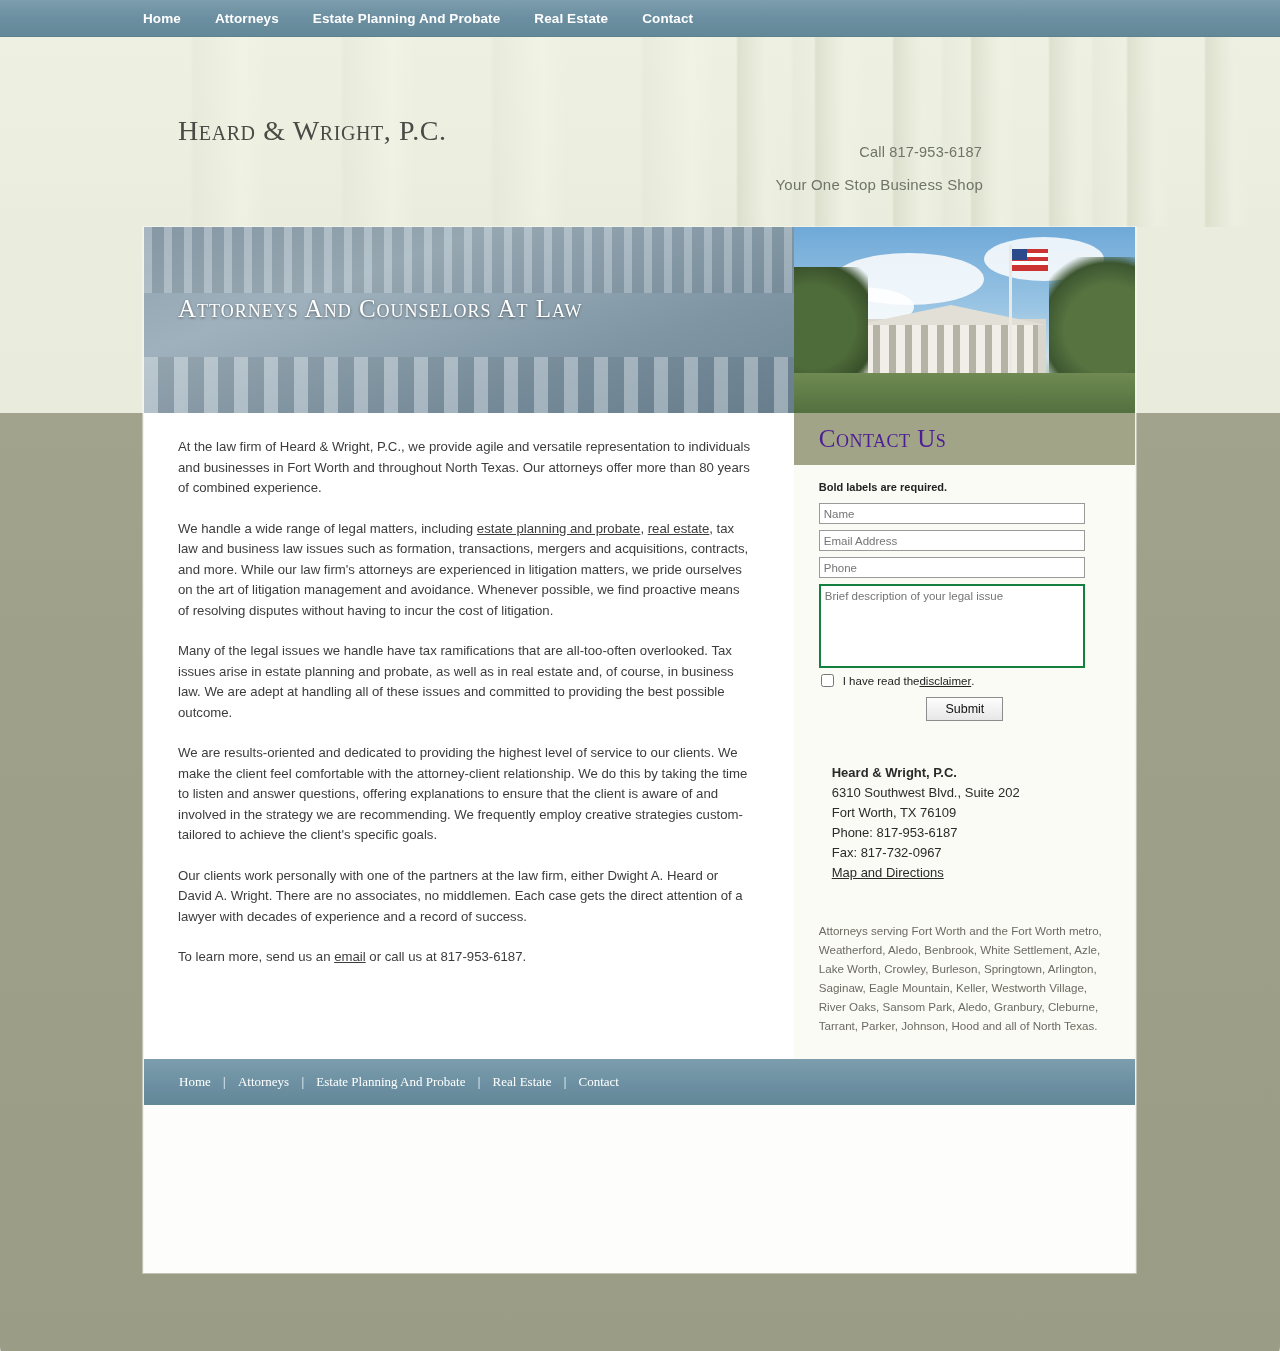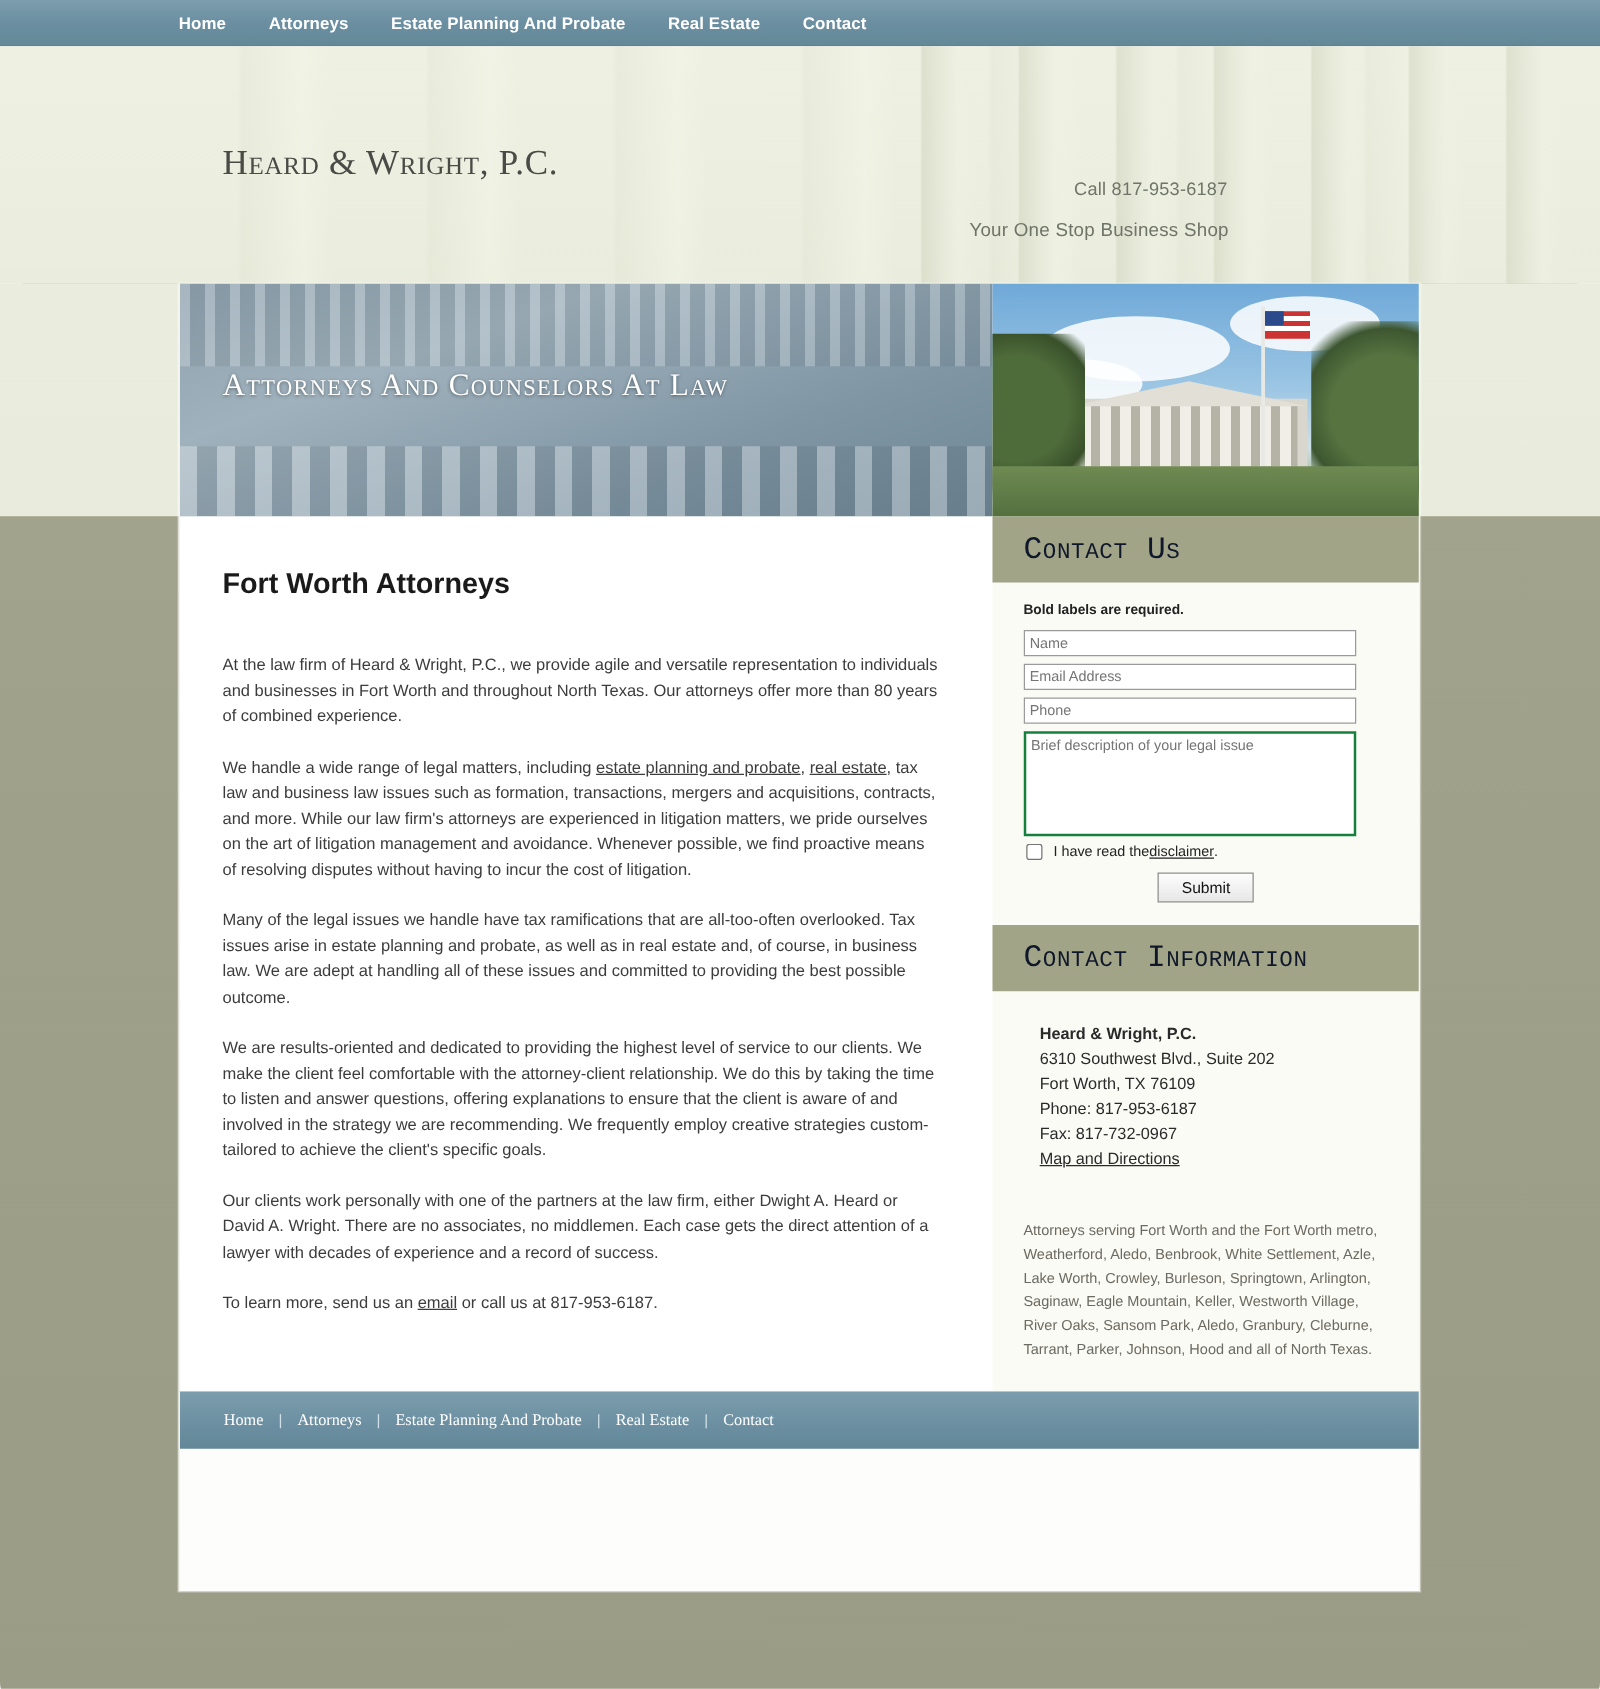--- a/index.html
+++ b/index.html
@@ -202,22 +202,22 @@
     font-size: 13.2px;
     line-height: 20.5px;
     color: #3c3c3c;
     margin: 0 4px 20px 0;
   }
   .main-col a { color: #3c3c3c; text-decoration: underline; }
 
   
   .panel-head {
     background: #a2a488;
-    color: #0f172a;
-    font-family: Liberation Mono, monospace;
+    color: #4c1d95;
+    font-family: Liberation Serif, serif;
     font-variant: small-caps;
     font-size: 25px;
     letter-spacing: .5px;
     padding: 12px 0 12px 25px;
   }
   .panel-body { padding: 16px 24px 18px 25px; }
   .req-note { font-size: 11px; font-weight: bold; color: #222; margin: 0 0 10px 0; }
   .panel-body input[type=text] {
     display: block;
     width: 266px; height: 21px;
@@ -317,21 +317,20 @@
         <div class="flag"></div>
         <div class="tree-l"></div>
         <div class="tree-r"></div>
         <div class="grass"></div>
       </div>
     </div>
 
     <div class="cols-wrap">
 
       <div class="main-col">
-        <h1 class="page-title">Fort Worth Attorneys</h1>
 
         <p>At the law firm of Heard &amp; Wright, P.C., we provide agile and versatile representation to individuals and businesses in Fort Worth and throughout North Texas. Our attorneys offer more than 80 years of combined experience.</p>
 
         <p><span>We handle a wide range of legal matters, including </span><a href="#">estate planning and probate</a><span>, </span><a href="#">real estate</a><span>, tax law and business law issues such as formation, transactions, mergers and acquisitions, contracts, and more. While our law firm's attorneys are experienced in litigation matters, we pride ourselves on the art of litigation management and avoidance. Whenever possible, we find proactive means of resolving disputes without having to incur the cost of litigation.</span></p>
 
         <p>Many of the legal issues we handle have tax ramifications that are all-too-often overlooked. Tax issues arise in estate planning and probate, as well as in real estate and, of course, in business law. We are adept at handling all of these issues and committed to providing the best possible outcome.</p>
         <p>We are results-oriented and dedicated to providing the highest level of service to our clients. We make the client feel comfortable with the attorney-client relationship. We do this by taking the time to listen and answer questions, offering explanations to ensure that the client is aware of and involved in the strategy we are recommending. We frequently employ creative strategies custom-tailored to achieve the client's specific goals.</p>
         <p>Our clients work personally with one of the partners at the law firm, either Dwight A. Heard or David A. Wright. There are no associates, no middlemen. Each case gets the direct attention of a lawyer with decades of experience and a record of success.</p>
 
         <p><span>To learn more, send us an </span><a href="#">email</a><span> or call us at 817-953-6187.</span></p>
@@ -350,21 +349,20 @@
             <input type="checkbox" style="">
             <span>I have read the </span>
               <a href="#">disclaimer</a>
               <span>.</span>
           </div>
           <div class="submit-row">
             <button class="submit-btn">Submit</button>
           </div>
         </div>
 
-        <div class="panel-head">Contact Information</div>
         <div class="info-body">
           <div class="firm">Heard &amp; Wright, P.C.</div>
           <div>6310 Southwest Blvd., Suite 202</div>
           <div>Fort Worth, TX 76109</div>
           <div>Phone: 817-953-6187</div>
           <div>Fax: 817-732-0967</div>
           <div><a href="#">Map and Directions</a></div>
         </div>
 
         <div class="serving">Attorneys serving Fort Worth and the Fort Worth metro, Weatherford, Aledo, Benbrook, White Settlement, Azle, Lake Worth, Crowley, Burleson, Springtown, Arlington, Saginaw, Eagle Mountain, Keller, Westworth Village, River Oaks, Sansom Park, Aledo, Granbury, Cleburne, Tarrant, Parker, Johnson, Hood and all of North Texas.</div>

